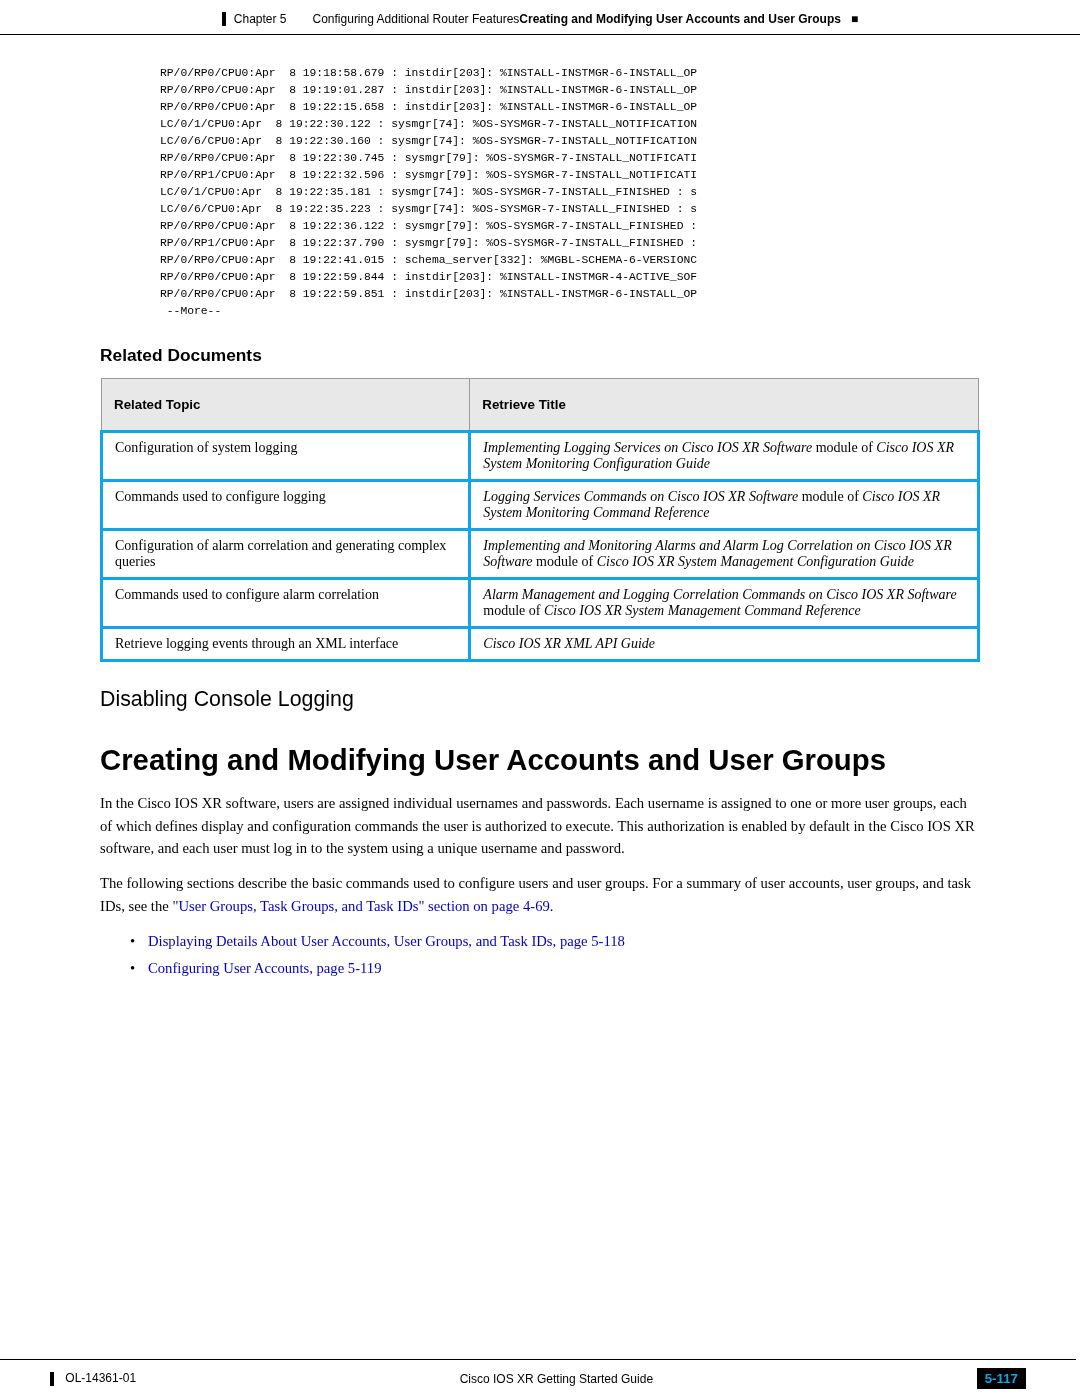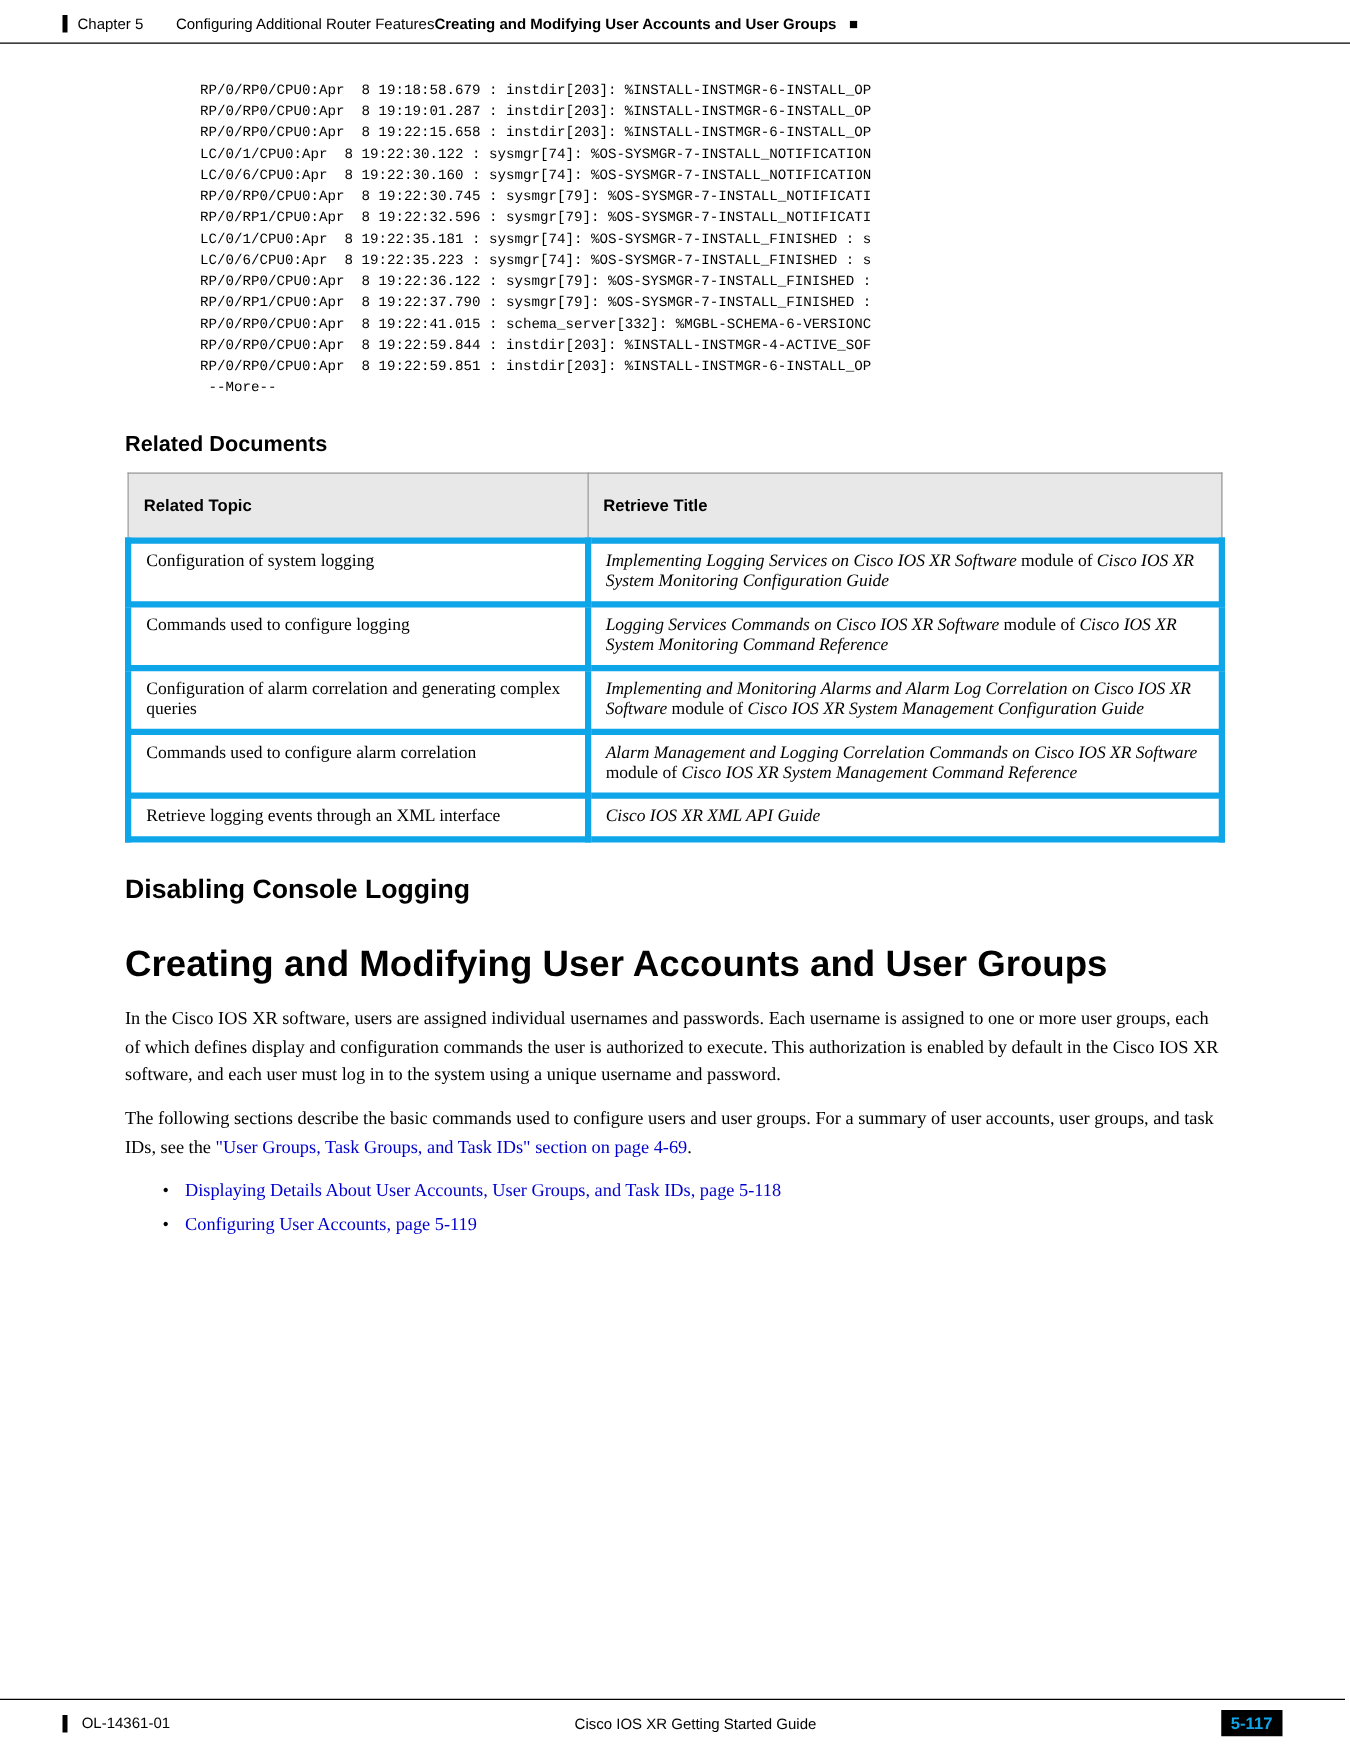--- a/index.html
+++ b/index.html
@@ -17,21 +17,21 @@
       width: 1080px;
       min-height: 1397px;
       padding: 0;
       position: relative;
       background: #fff;
     }
 
     
     .header {
       display: flex;
-      justify-content: flex-start;
+      justify-content: center;
       align-items: center;
       padding: 12px 50px 8px 50px;
       border-bottom: 1px solid #000;
       font-size: 9pt;
       font-family: Arial, sans-serif;
     }
     .header-left {
       display: flex;
       align-items: center;
       gap: 8px;
@@ -106,33 +106,33 @@
     .related-table th {
       background: #e8e8e8;
       border: 1px solid #999;
       padding: 18px 12px;
       text-align: left;
       font-family: Arial, sans-serif;
       font-size: 10pt;
       font-weight: bold;
     }
     .related-table td {
-      border: 5px solid #0ea5e9;
+      border: 3px solid #0ea5e9;
       padding: 7px 12px;
       vertical-align: top;
     }
     .related-table td em {
       font-style: italic;
     }
 
     
     .h2-heading {
       font-family: Arial, sans-serif;
       font-size: 16pt;
-      font-weight: bold;
+      font-weight: normal;
       margin: 25px 0 12px 0;
     }
 
     
     .h1-heading {
       font-family: Arial, sans-serif;
       font-size: 22pt;
       font-weight: bold;
       margin: 30px 0 15px 0;
       line-height: 1.2;

